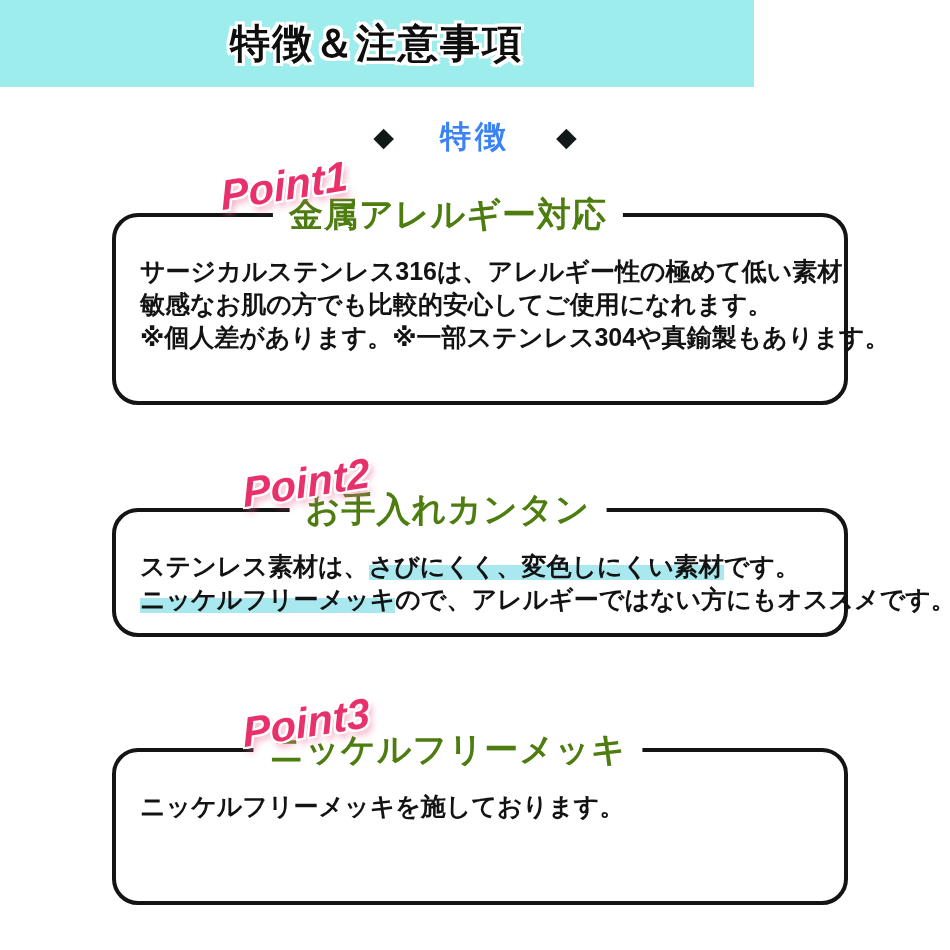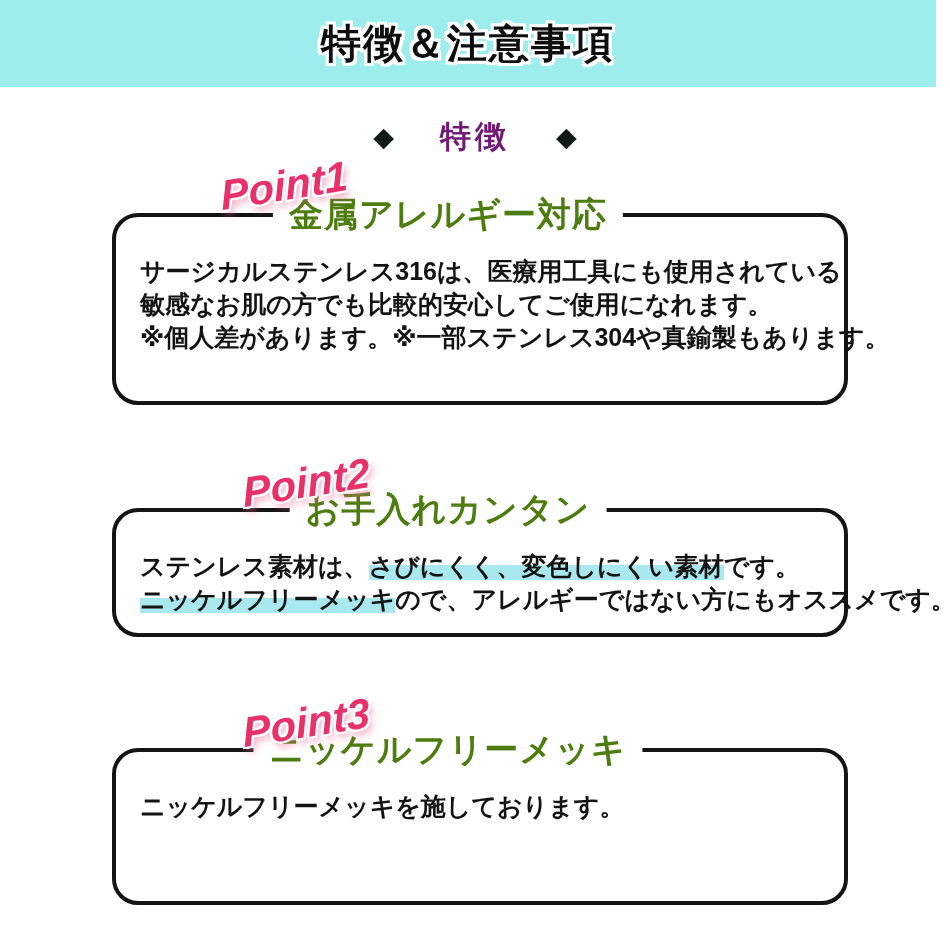--- a/index.html
+++ b/index.html
@@ -12,38 +12,38 @@
   html,body{width:950px;height:950px;background:#ffffff;overflow:hidden;}
   body{
     font-family:"Liberation Sans","DejaVu Sans",sans-serif;
     color:var(--text);
     position:relative;
   }
   .page{position:absolute;inset:0;width:950px;height:950px;background:#fff;}
 
   
   .header{
-    position:absolute;top:0;left:0;width:936px;height:87px;
+    position:absolute;top:0;left:0;width:754px;height:87px;
     background:var(--header-bg);
     display:flex;align-items:center;justify-content:center;
   }
   .header-title{
     font-size:40px;font-weight:800;letter-spacing:2px;color:#0e0e0e;
     text-shadow:
       -3px -3px 0 #fff, 3px -3px 0 #fff, -3px 3px 0 #fff, 3px 3px 0 #fff,
       -3px 0 0 #fff, 3px 0 0 #fff, 0 -3px 0 #fff, 0 3px 0 #fff;
   }
 
   
   .section-heading{
     position:absolute;top:112px;left:0;width:950px;height:50px;
     display:flex;align-items:center;justify-content:center;gap:46px;
   }
   .diamond{font-size:27px;color:#101818;line-height:1;}
-  .section-label{font-size:31px;font-weight:800;letter-spacing:4px;color:#701a75;}
+  .section-label{font-size:31px;font-weight:800;letter-spacing:4px;color:#3b82f6;}
 
   
   .card{
     position:absolute;left:112px;width:736px;
     background:#fff;border:4px solid #141414;border-radius:26px;
   }
   .card-1{top:213px;height:192px;}
   .card-2{top:508px;height:129px;}
   .card-3{top:748px;height:157px;}
 
@@ -91,21 +91,21 @@
   <div class="section-heading">
     <span class="diamond">◆</span>
     <span class="section-label">特徴</span>
     <span class="diamond">◆</span>
   </div>
 
   <div class="card card-1">
     <div class="badge">Point1</div>
     <div class="card-title">金属アレルギー対応</div>
     <div class="card-body">
-      <div class="line"><span>サージカルステンレス316は、医療用工具にも使用されている</span></div>
+      <div class="line"><span>サージカルステンレス316は、アレルギー性の極めて低い素材</span></div>
       <div class="line"><span>敏感なお肌の方でも比較的安心してご使用になれます。</span></div>
       <div class="line"><span>※個人差があります。※一部ステンレス304や真鍮製もあります。</span></div>
     </div>
   </div>
 
   <div class="card card-2">
     <div class="badge">Point2</div>
     <div class="card-title">お手入れカンタン</div>
     <div class="card-body">
       <div class="line"><span>ステンレス素材は、</span><span class="hl">さびにくく、変色しにくい素材</span><span>です。</span></div>

